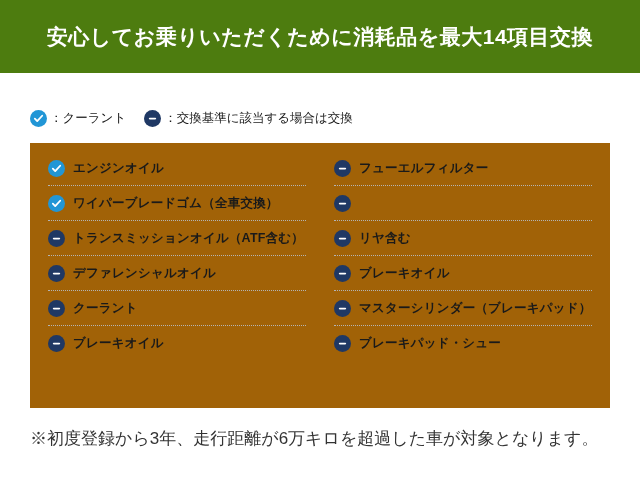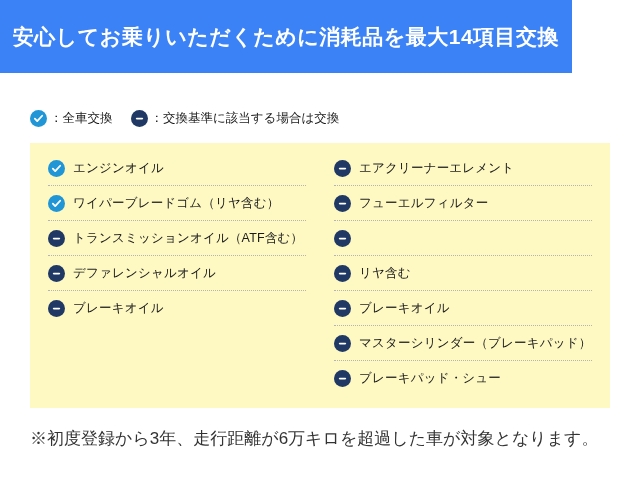--- a/index.html
+++ b/index.html
@@ -16,23 +16,23 @@
   .page {
     position: relative;
     width: 640px;
     height: 480px;
     box-sizing: border-box;
   }
   .header-bar {
     position: absolute;
     left: 0;
     top: 0;
-    width: 572px;
+    width: 640px;
     height: 73px;
-    background: #3b82f6;
+    background: #4d7c0f;
     display: flex;
     align-items: center;
     justify-content: center;
   }
   .header-title {
     color: #ffffff;
     font-size: 21px;
     font-weight: bold;
     letter-spacing: 0.5px;
     white-space: nowrap;
@@ -68,24 +68,25 @@
   .legend-text {
     font-size: 12.5px;
     color: #1a1a1a;
   }
   .panel {
     position: absolute;
     left: 30px;
     top: 143px;
     width: 580px;
     height: 265px;
-    background: #fef9c3;
+    background: #a16207;
     box-sizing: border-box;
     padding: 8px 18px 8px 18px;
     display: flex;
+    font-weight: bold;
   }
   .col {
     width: 50%;
     box-sizing: border-box;
     display: flex;
     flex-direction: column;
     justify-content: flex-start;
   }
   .col.left { padding-right: 14px; }
   .col.right { padding-left: 14px; }
@@ -122,21 +123,21 @@
     <div class="header-title">安心してお乗りいただくために消耗品を最大14項目交換</div>
   </div>
 
   <div class="legend">
     <div class="legend-entry">
       <span class="badge badge-check">
         <svg width="11" height="11" viewBox="0 0 12 12">
             <path d="M2 6.2 L4.6 8.8 L10 3" stroke="#ffffff" stroke-width="2" fill="none" stroke-linecap="round" stroke-linejoin="round"></path>
           </svg>
       </span>
-      <span class="legend-text">：全車交換</span>
+      <span class="legend-text">：クーラント</span>
     </div>
     <div class="legend-entry">
       <span class="badge badge-minus">
         <svg width="11" height="11" viewBox="0 0 12 12">
             <rect x="2" y="5.1" width="8" height="1.9" rx="0.9" fill="#ffffff"></rect>
           </svg>
       </span>
       <span class="legend-text">：交換基準に該当する場合は交換</span>
     </div>
   </div>
@@ -151,21 +152,21 @@
             </svg>
         </span>
         <span class="item-label">エンジンオイル</span>
       </div>
       <div class="item">
         <span class="badge badge-check">
           <svg width="11" height="11" viewBox="0 0 12 12">
               <path d="M2 6.2 L4.6 8.8 L10 3" stroke="#ffffff" stroke-width="2" fill="none" stroke-linecap="round" stroke-linejoin="round"></path>
             </svg>
         </span>
-        <span class="item-label">ワイパーブレードゴム（リヤ含む）</span>
+        <span class="item-label">ワイパーブレードゴム（全車交換）</span>
       </div>
       <div class="item">
         <span class="badge badge-minus">
           <svg width="11" height="11" viewBox="0 0 12 12">
               <rect x="2" y="5.1" width="8" height="1.9" rx="0.9" fill="#ffffff"></rect>
             </svg>
         </span>
         <span class="item-label">トランスミッションオイル（ATF含む）</span>
       </div>
       <div class="item">
@@ -175,39 +176,39 @@
             </svg>
         </span>
         <span class="item-label">デファレンシャルオイル</span>
       </div>
       <div class="item">
         <span class="badge badge-minus">
           <svg width="11" height="11" viewBox="0 0 12 12">
               <rect x="2" y="5.1" width="8" height="1.9" rx="0.9" fill="#ffffff"></rect>
             </svg>
         </span>
+        <span class="item-label">クーラント</span>
+      </div>
+      <div class="item">
+        <span class="badge badge-minus">
+          <svg width="11" height="11" viewBox="0 0 12 12">
+              <rect x="2" y="5.1" width="8" height="1.9" rx="0.9" fill="#ffffff"></rect>
+            </svg>
+        </span>
         <span class="item-label">ブレーキオイル</span>
       </div>
     </div>
 
     <div class="col right">
       <div class="item">
         <span class="badge badge-minus">
           <svg width="11" height="11" viewBox="0 0 12 12">
               <rect x="2" y="5.1" width="8" height="1.9" rx="0.9" fill="#ffffff"></rect>
             </svg>
         </span>
-        <span class="item-label">エアクリーナーエレメント</span>
-      </div>
-      <div class="item">
-        <span class="badge badge-minus">
-          <svg width="11" height="11" viewBox="0 0 12 12">
-              <rect x="2" y="5.1" width="8" height="1.9" rx="0.9" fill="#ffffff"></rect>
-            </svg>
-        </span>
         <span class="item-label">フューエルフィルター</span>
       </div>
       <div class="item">
         <span class="badge badge-minus">
           <svg width="11" height="11" viewBox="0 0 12 12">
               <rect x="2" y="5.1" width="8" height="1.9" rx="0.9" fill="#ffffff"></rect>
             </svg>
         </span>
       </div>
       <div class="item">

